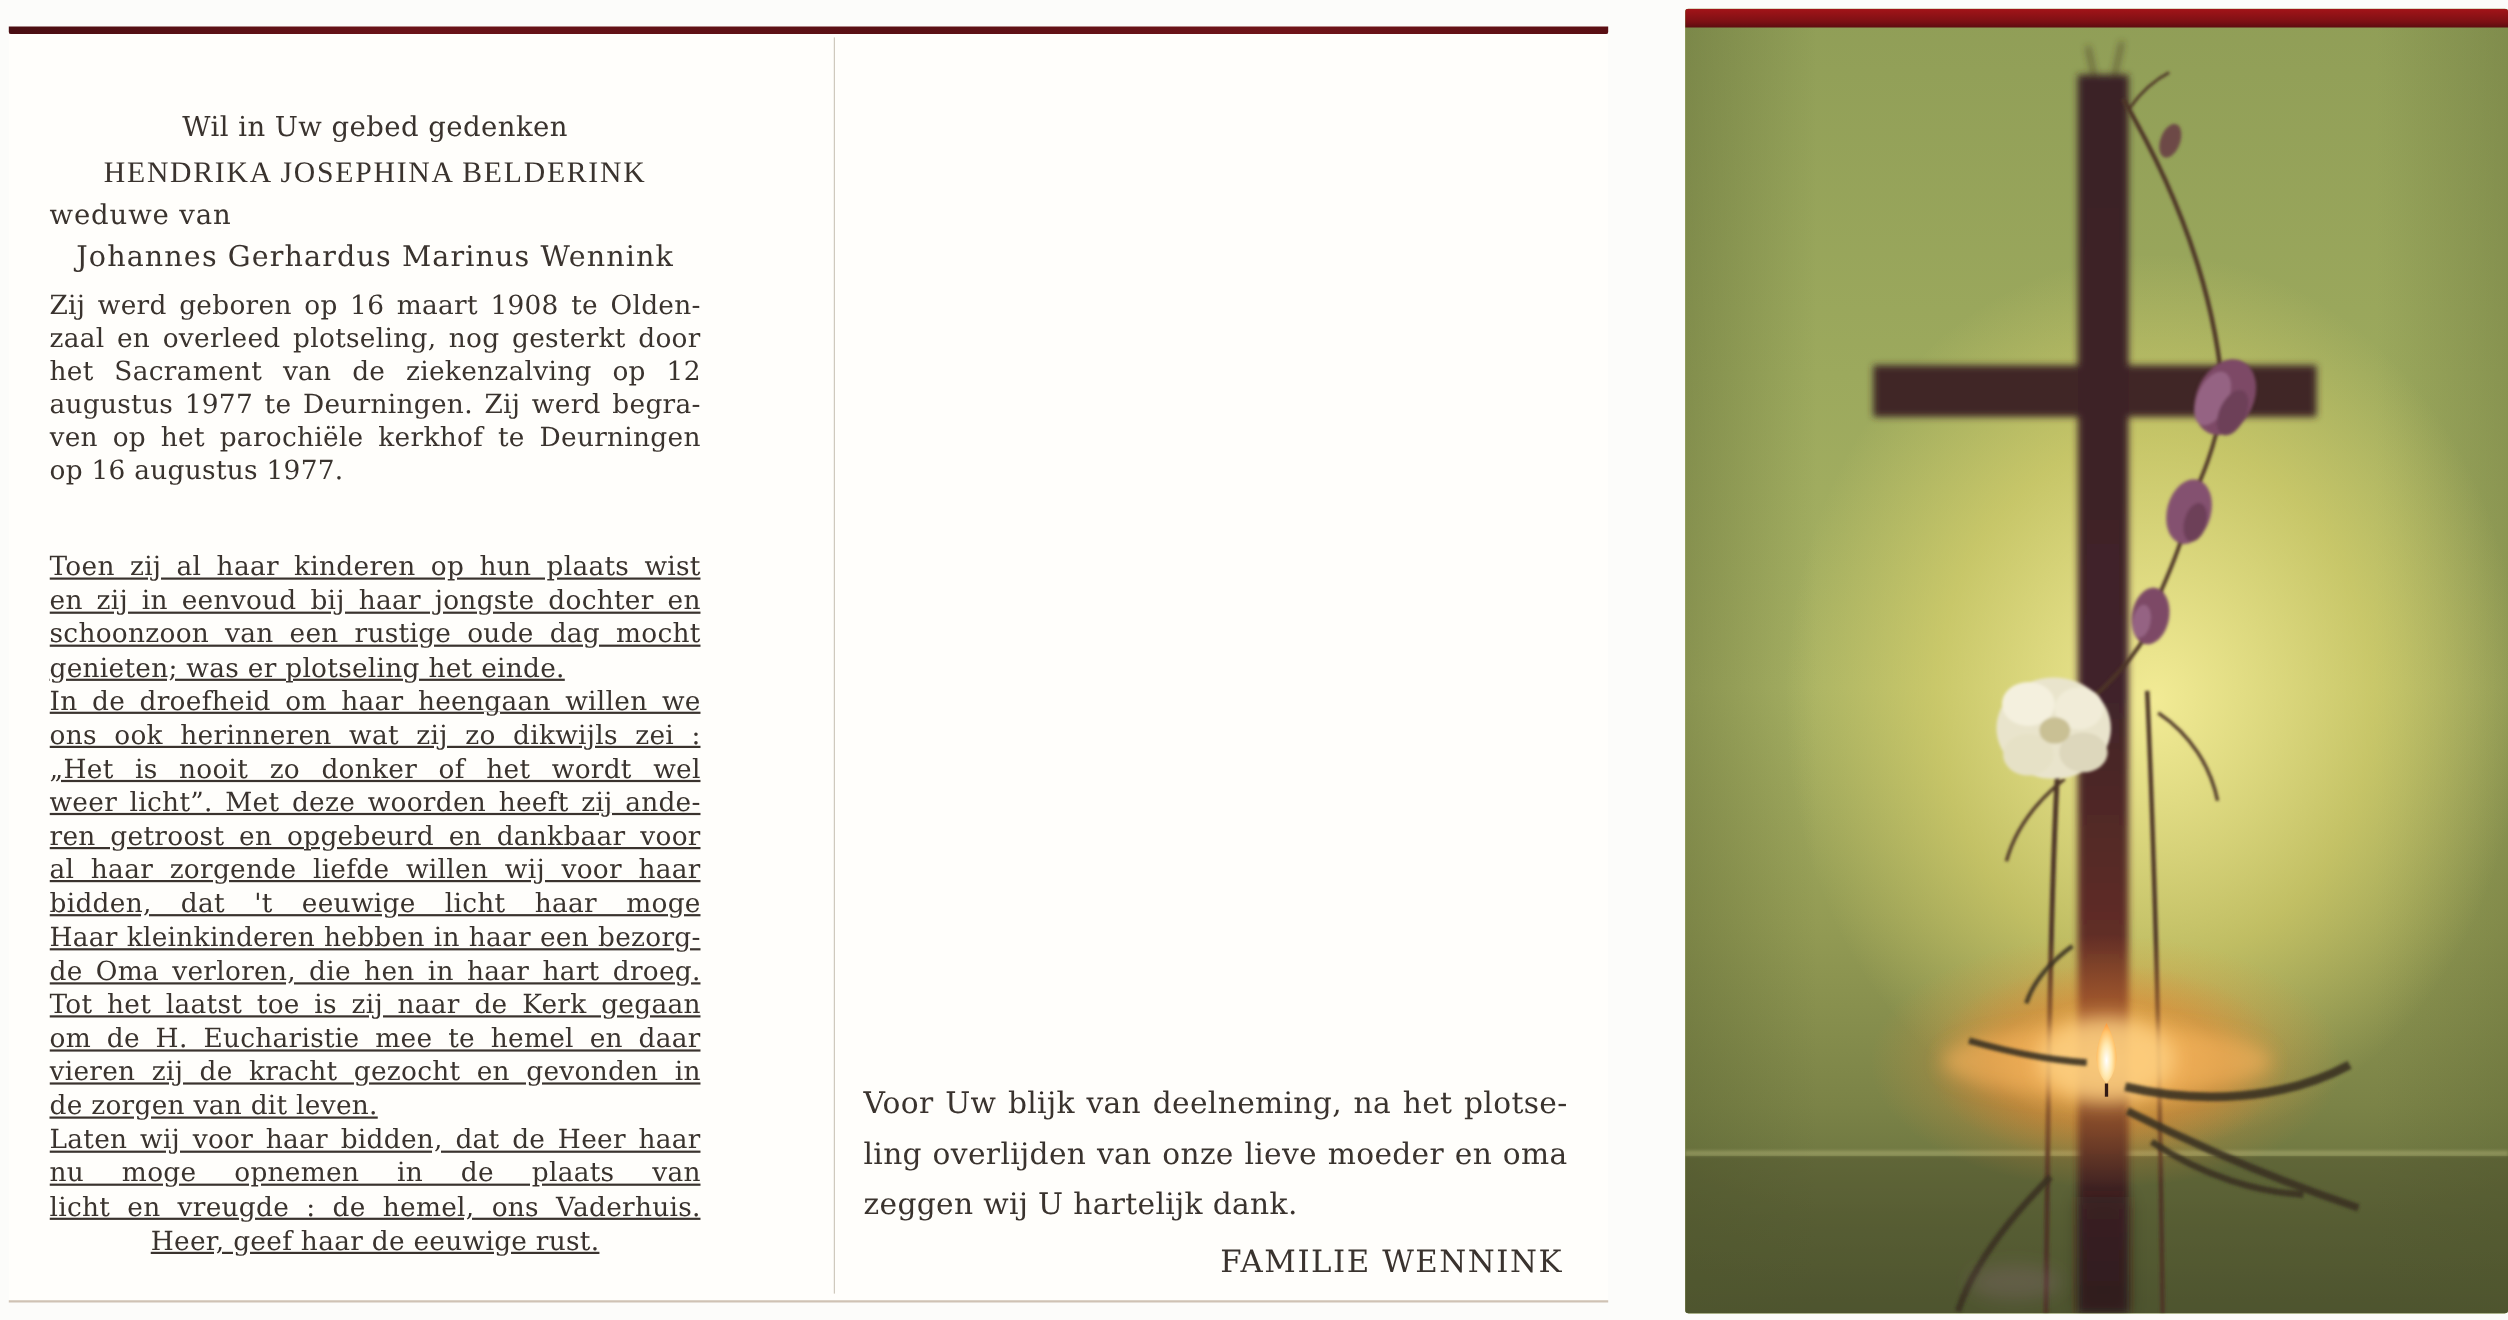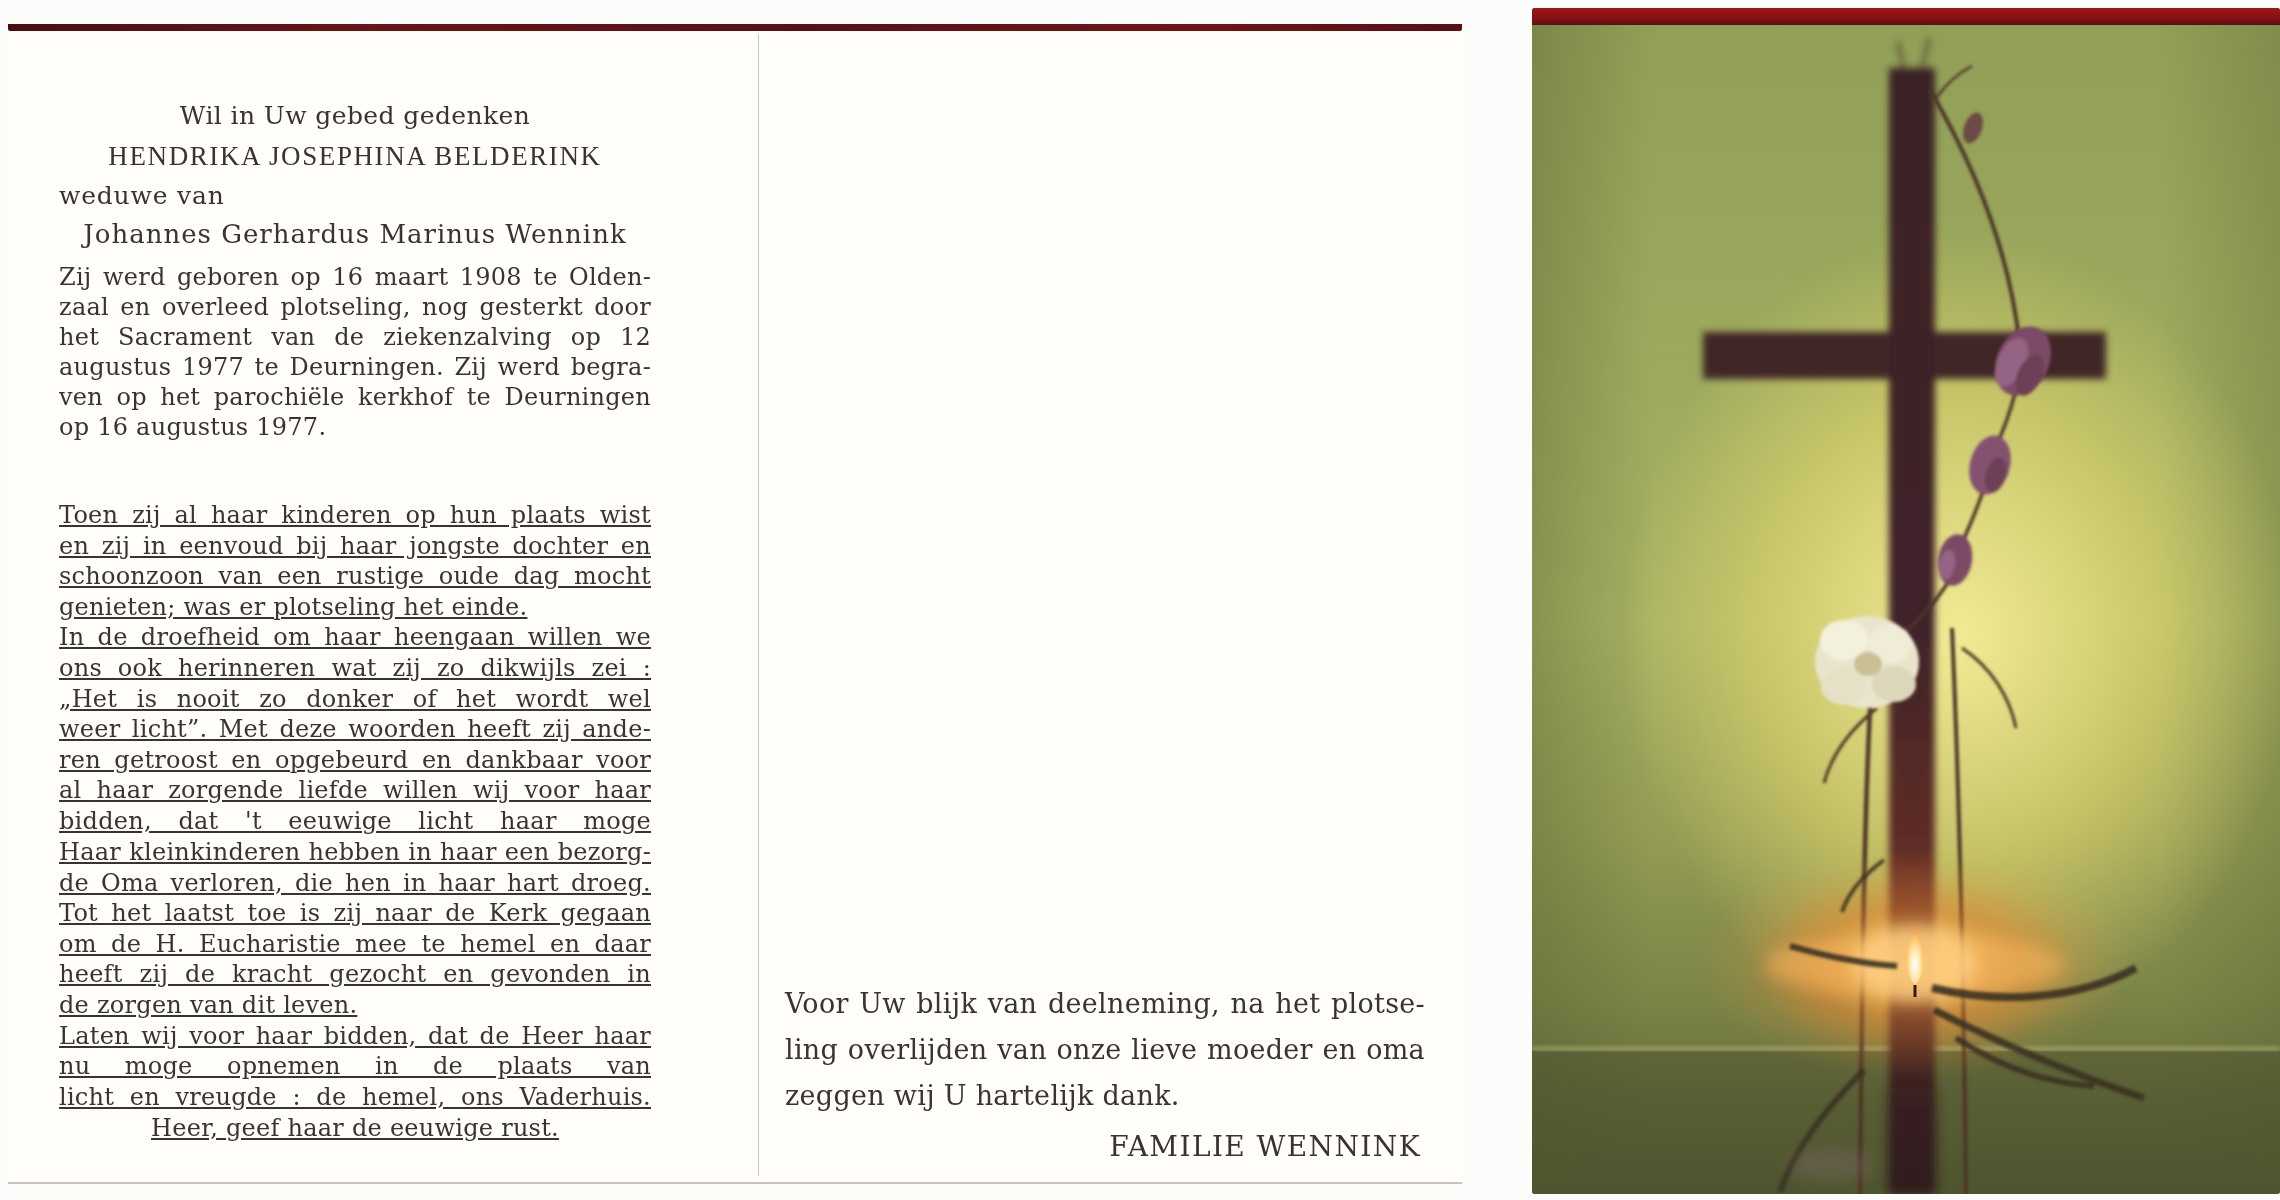--- a/index.html
+++ b/index.html
@@ -20,21 +20,21 @@
   .edge-top{
     position:absolute;left:0;top:0;width:100%;height:7px;
     background:linear-gradient(90deg,#4a0e12,#6b1318 25%,#591014 55%,#701419 80%,#5a0f13);
     border-radius:0 0 2px 2px;
   }
   .fold{
     position:absolute;left:750px;top:10px;width:1px;height:1142px;
     background:rgba(158,148,126,.55);
   }
   
-  .text-col{position:absolute;left:51px;top:78px;width:592px;}
+  .text-col{position:absolute;left:37px;top:78px;width:592px;}
   .intro{font-size:25px;line-height:28px;text-align:center;margin:0 0 11px 0;letter-spacing:.4px;}
   .name{font-size:27px;line-height:30px;text-align:center;margin:0 0 12px 0;letter-spacing:1.6px;font-family:Liberation Serif, serif;}
   .rel{font-size:25px;line-height:26px;text-align:left;margin:0 0 11px 0;letter-spacing:.8px;}
   .spouse{font-size:26px;line-height:28px;text-align:center;margin:0 0 14px 0;letter-spacing:1px;}
   .block{margin:0;}
   .b1{margin-top:12px;}
   .b2{margin-top:58px;text-decoration:underline;}
   .ln{font-size:24px;letter-spacing:.25px;white-space:nowrap;}
   .b1 .ln{line-height:30px;}
   .b2 .ln{line-height:30.6px;}
@@ -98,21 +98,21 @@
         <div class="ln j">ons ook herinneren wat zij zo dikwijls zei :</div>
         <div class="ln j">„Het is nooit zo donker of het wordt wel</div>
         <div class="ln j">weer licht”. Met deze woorden heeft zij ande-</div>
         <div class="ln j">ren getroost en opgebeurd en dankbaar voor</div>
         <div class="ln j">al haar zorgende liefde willen wij voor haar</div>
         <div class="ln j">bidden, dat 't eeuwige licht haar moge verlichten.</div>
         <div class="ln j">Haar kleinkinderen hebben in haar een bezorg-</div>
         <div class="ln j">de Oma verloren, die hen in haar hart droeg.</div>
         <div class="ln j">Tot het laatst toe is zij naar de Kerk gegaan</div>
         <div class="ln j">om de H. Eucharistie mee te hemel en daar</div>
-        <div class="ln j">heeft zij de kracht gezocht en gevonden in</div>
+        <div class="ln j">vieren zij de kracht gezocht en gevonden in</div>
         <div class="ln">de zorgen van dit leven.</div>
         <div class="ln j">Laten wij voor haar bidden, dat de Heer haar</div>
         <div class="ln j">nu moge opnemen in de plaats van verkwikking,</div>
         <div class="ln j">licht en vreugde : de hemel, ons Vaderhuis.</div>
         <div class="ln center">Heer, geef haar de eeuwige rust.</div>
       </div>
     </div>
 
     <div class="thanks-col">
       <div class="tln tj">Voor Uw blijk van deelneming, na het plotse-</div>

